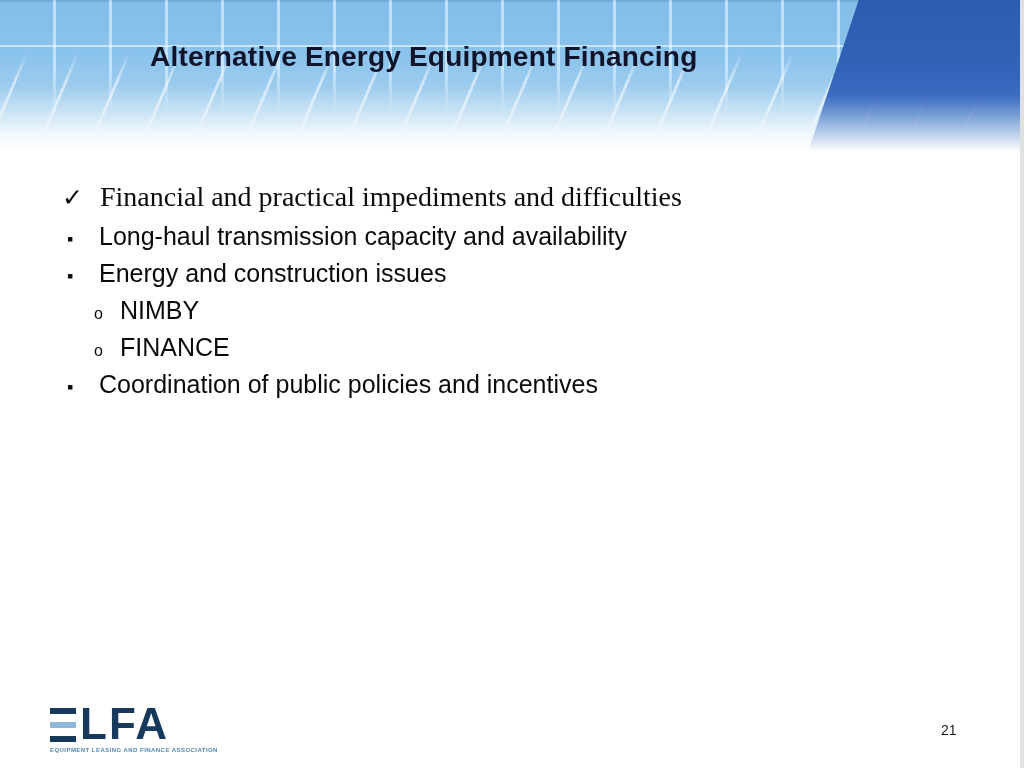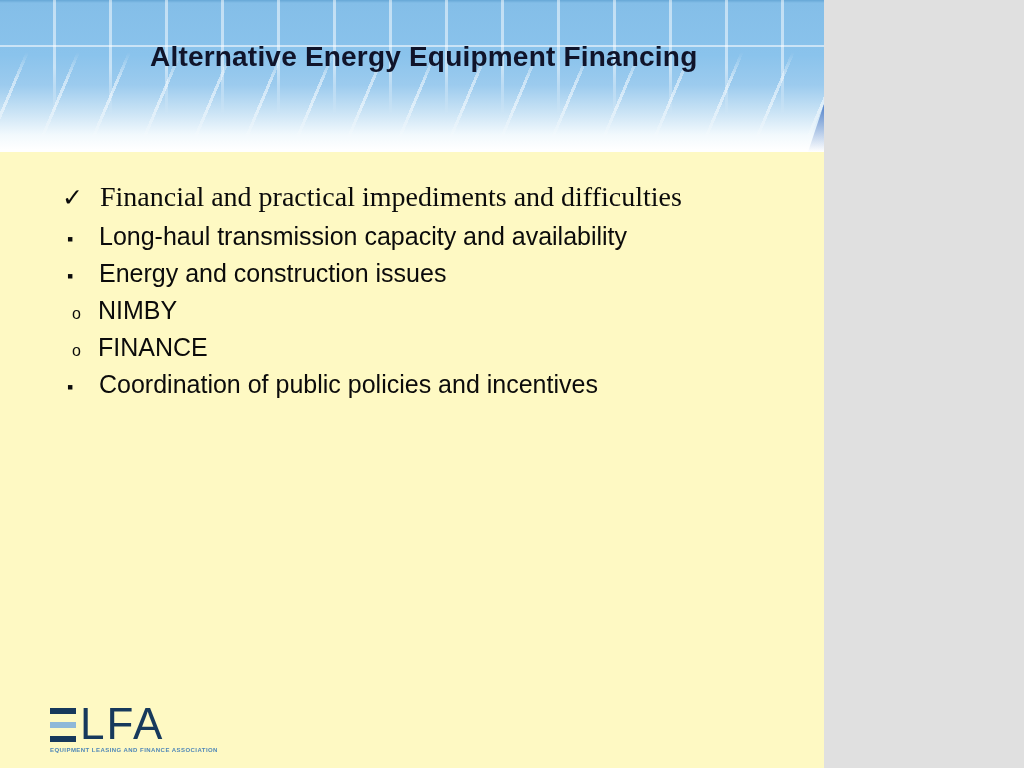--- a/index.html
+++ b/index.html
@@ -2,22 +2,22 @@
 <html><head>
 <meta charset="utf-8">
 <style>
   html,body{margin:0;padding:0;}
   body{
     width:1024px;height:768px;
     font-family:"Liberation Sans","DejaVu Sans",sans-serif;
     background:#e0e0e0;
   }
   .slide{
-    position:relative;width:824px;height:768px;
-    background:#fef9c3;overflow:hidden;
+    position:relative;width:1020px;height:768px;
+    background:#ffffff;overflow:hidden;
   }
 
   
   .hdr{
     position:absolute;top:0;left:0;width:1024px;height:152px;
     background:linear-gradient(180deg,
       #66a7d6 0px,#84bee8 3px,#8ac3ec 55px,#9ccbee 85px,
       #cfe6f6 115px,#f2f9fd 135px,#ffffff 150px);
   }
   .hdr-grid{
@@ -44,34 +44,34 @@
     font-size:28px;font-weight:bold;color:#10142a;
     letter-spacing:.2px;white-space:nowrap;
   }
 
   
   .bullets{position:absolute;left:0;top:176px;width:1024px;color:#0b0b0b;}
   .row{position:relative;white-space:nowrap;}
   .row .marker{display:inline-block;vertical-align:baseline;}
   .row.l1{height:42px;line-height:42px;padding-left:62px;font-size:28px;font-family:Liberation Serif, serif;}
   .row.l2{height:37px;line-height:37px;padding-left:67px;font-size:25px;}
-  .row.l3{height:37px;line-height:37px;padding-left:72px;font-size:25px;}
+  .row.l3{height:37px;line-height:37px;padding-left:94px;font-size:25px;}
   .row.l1 .marker{width:38px;font-size:25px;}
   .row.l2 .marker{width:32px;font-size:18px;}
   .row.l3 .marker{width:26px;font-size:16px;}
 
   
   .logo{position:absolute;left:50px;top:706px;width:170px;}
   .logo-top{display:flex;align-items:flex-start;}
   .logo-e{display:flex;flex-direction:column;justify-content:space-between;
           width:26px;height:34px;margin-right:4px;margin-top:2px;}
   .logo-e .bar{height:6px;width:100%;}
   .bar-navy{background:#17395c;}
   .bar-light{background:#8fb8d8;}
-  .logo-lfa{font-size:44px;font-weight:400;line-height:36px;color:#17395c;letter-spacing:2px;}
+  .logo-lfa{font-size:44px;font-weight:700;line-height:36px;color:#17395c;letter-spacing:2px;}
   .logo-tag{margin-top:5px;font-size:6px;font-weight:bold;color:#4f87b8;
             letter-spacing:.45px;white-space:nowrap;}
 
   .conf-box{
     position:absolute;left:384px;top:705px;width:298px;height:46px;
     border:1px dotted #8a8a8a;background:#ffffff;text-align:center;
     box-sizing:border-box;padding-top:5px;
   }
   .conf-line1{font-size:15px;color:#101010;}
   .conf-line2{font-size:15px;font-style:italic;color:#101010;margin-top:2px;}

